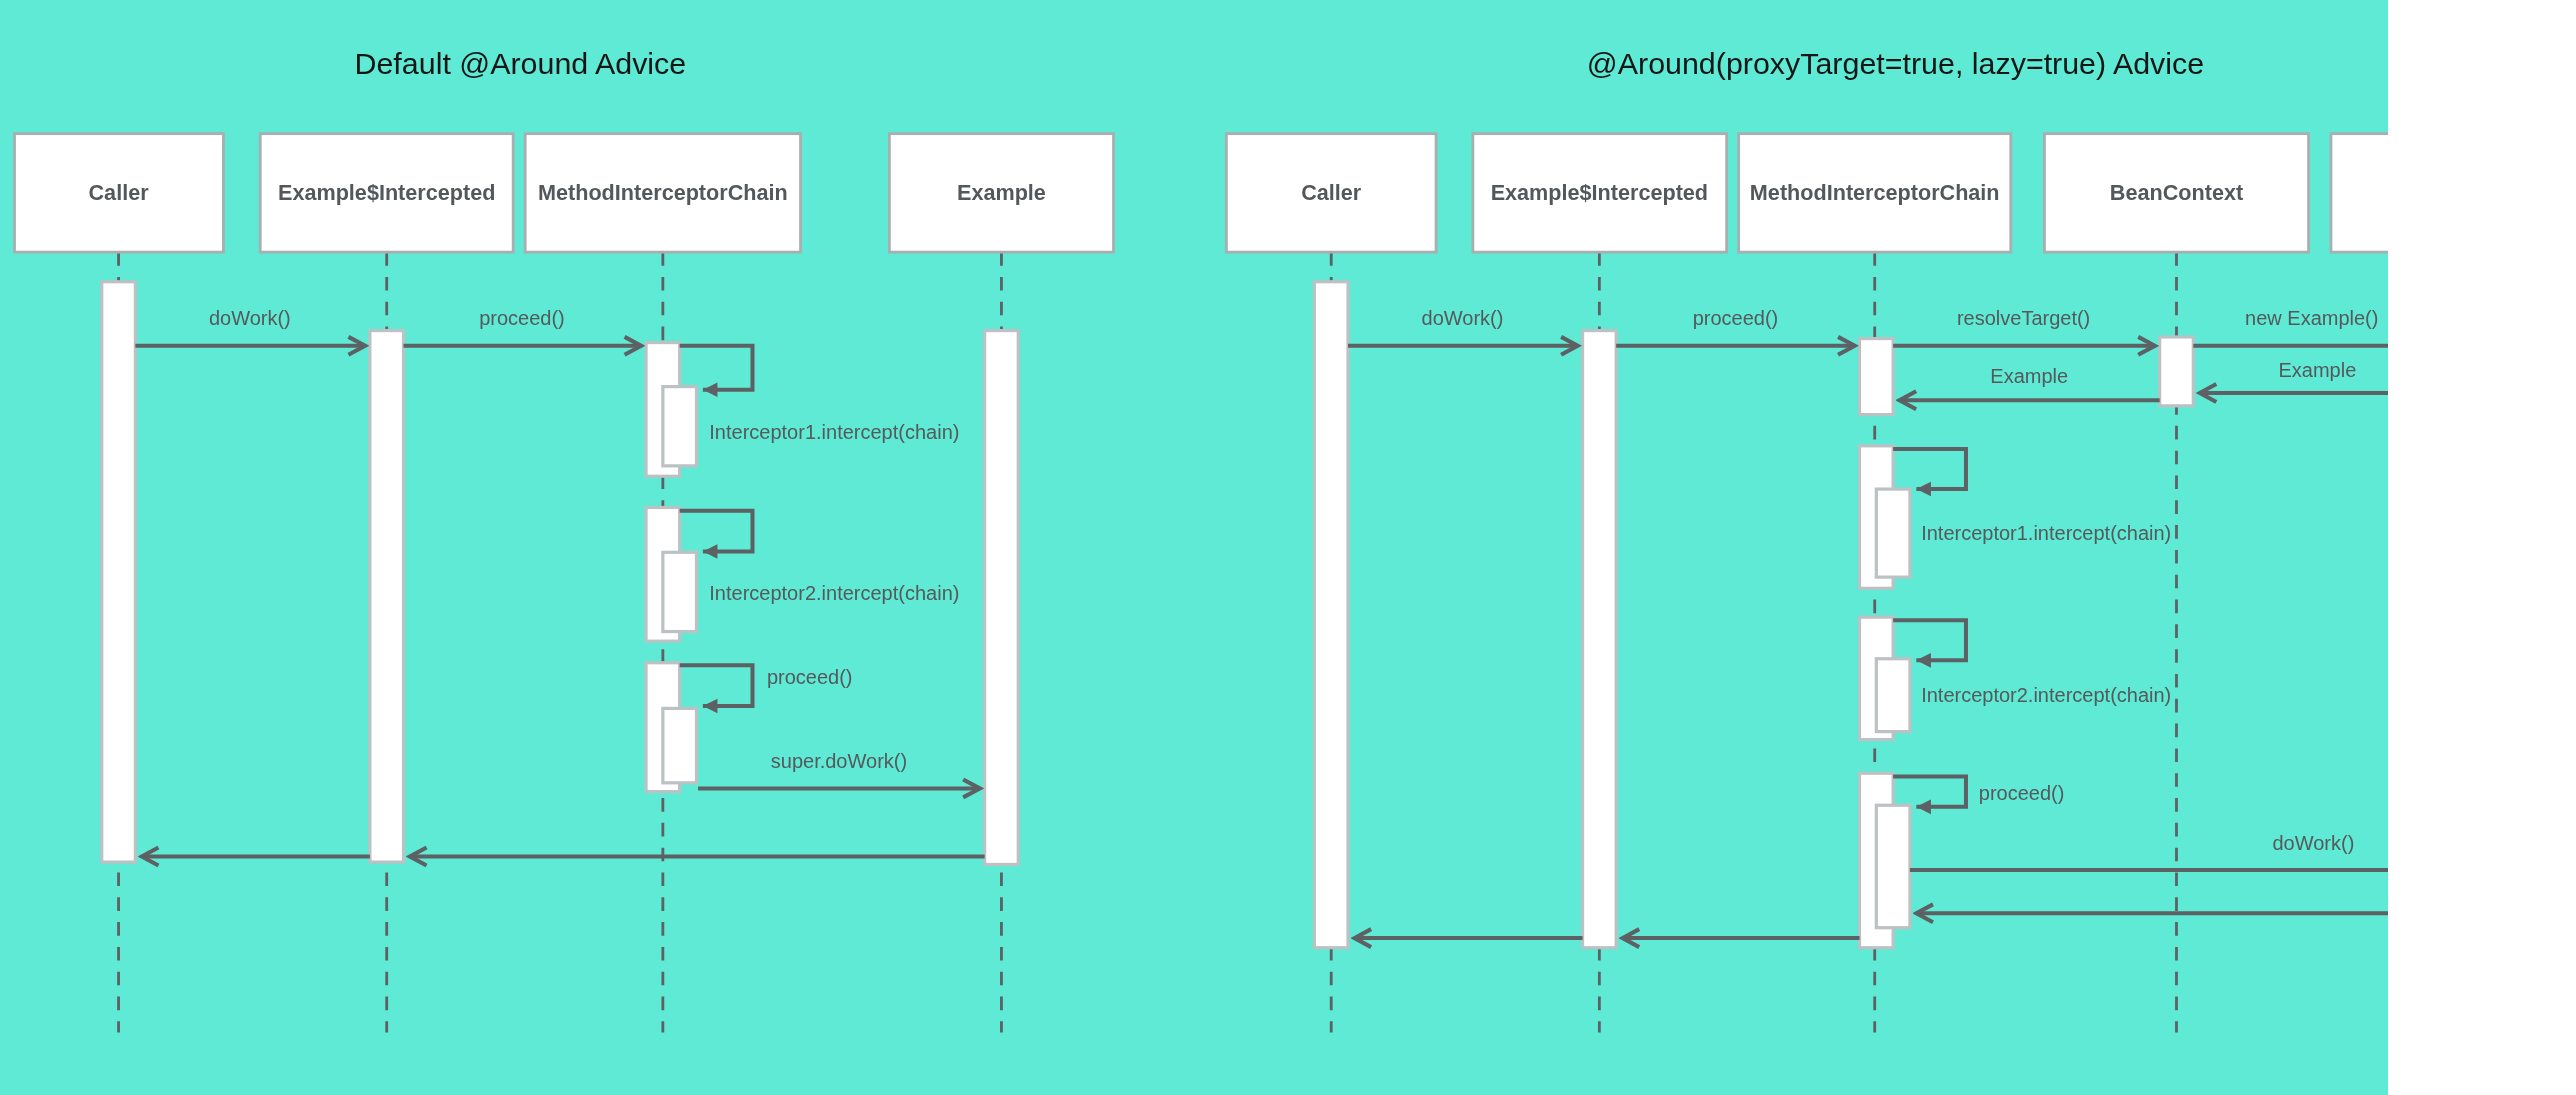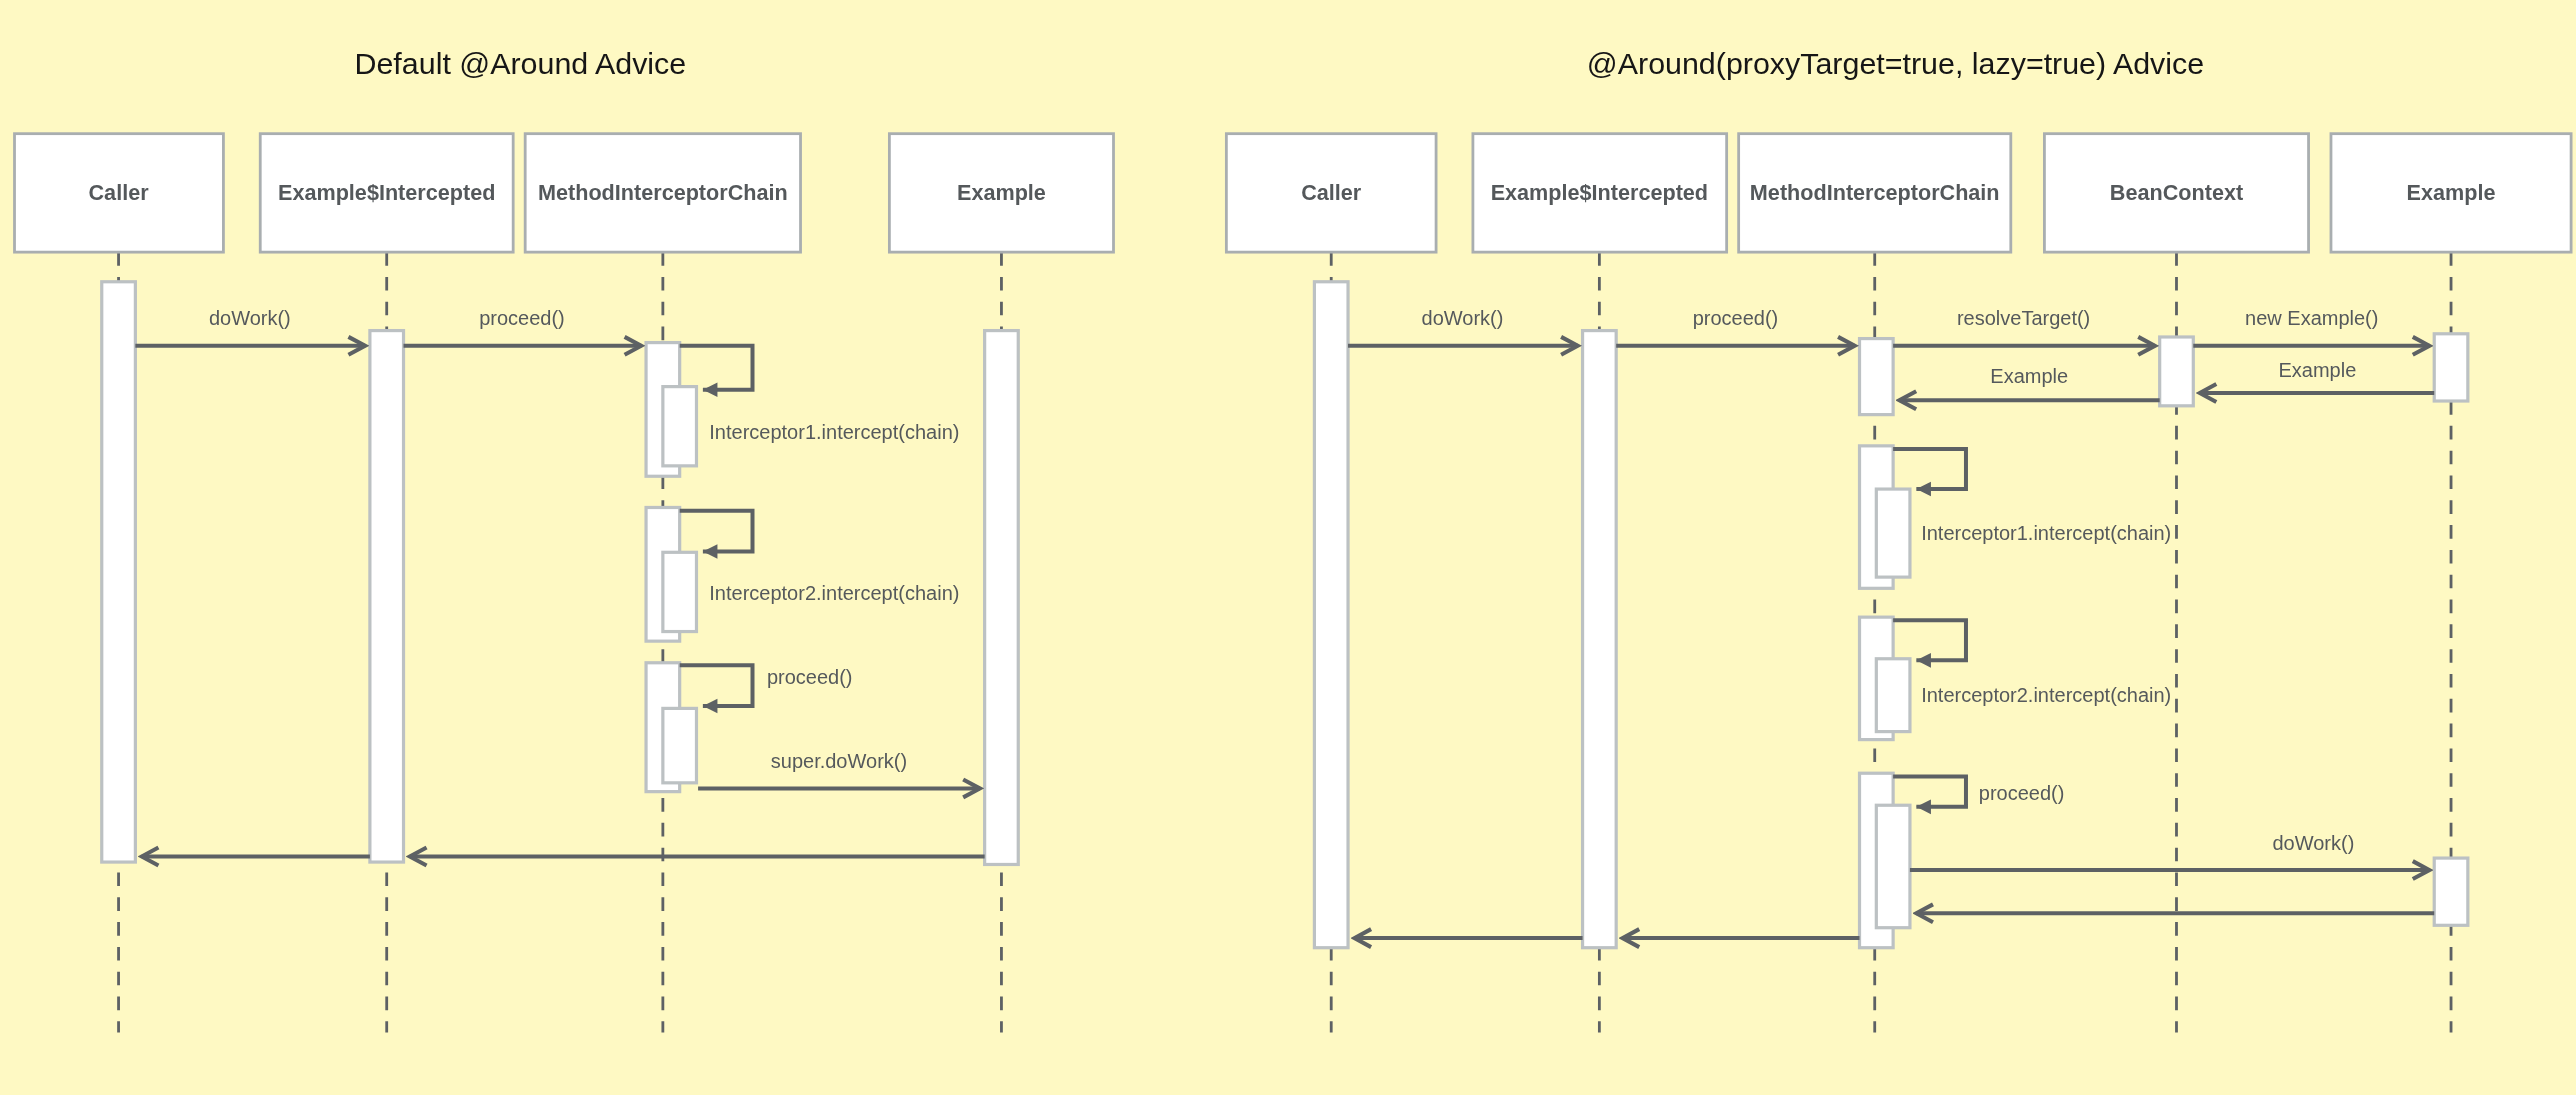--- a/index.html
+++ b/index.html
@@ -1,16 +1,16 @@
 <!DOCTYPE html>
 <html style="font-size:13px"><head>
 <meta charset="utf-8">
 <style>
   html,body{margin:0;padding:0;background:#ffffff;}
-  .page{position:relative;width:2576px;height:1095px;background:#fef9c3;overflow:hidden;}
+  .page{position:relative;width:2388px;height:1095px;background:#5eead4;overflow:hidden;}
   svg{display:block;}
   .title{font:400 38px "Liberation Sans", sans-serif;fill:#161616;text-anchor:middle;}
   .pbox{fill:#ffffff;stroke:#a9aeb0;stroke-width:3.5;}
   .ptext{font:700 27px "Liberation Sans", sans-serif;fill:#54585b;text-anchor:middle;}
   .lifeline{stroke:#5d6164;stroke-width:3.5;stroke-dasharray:17 14;fill:none;}
   .bar{fill:#ffffff;stroke:#bcc1c3;stroke-width:4;}
   .msg{stroke:#5d6164;stroke-width:5;fill:none;}
   .mlabel{font:400 25px "Liberation Sans", sans-serif;fill:#55595c;text-anchor:middle;}
   .mlabel.start{text-anchor:start;}
 </style>

